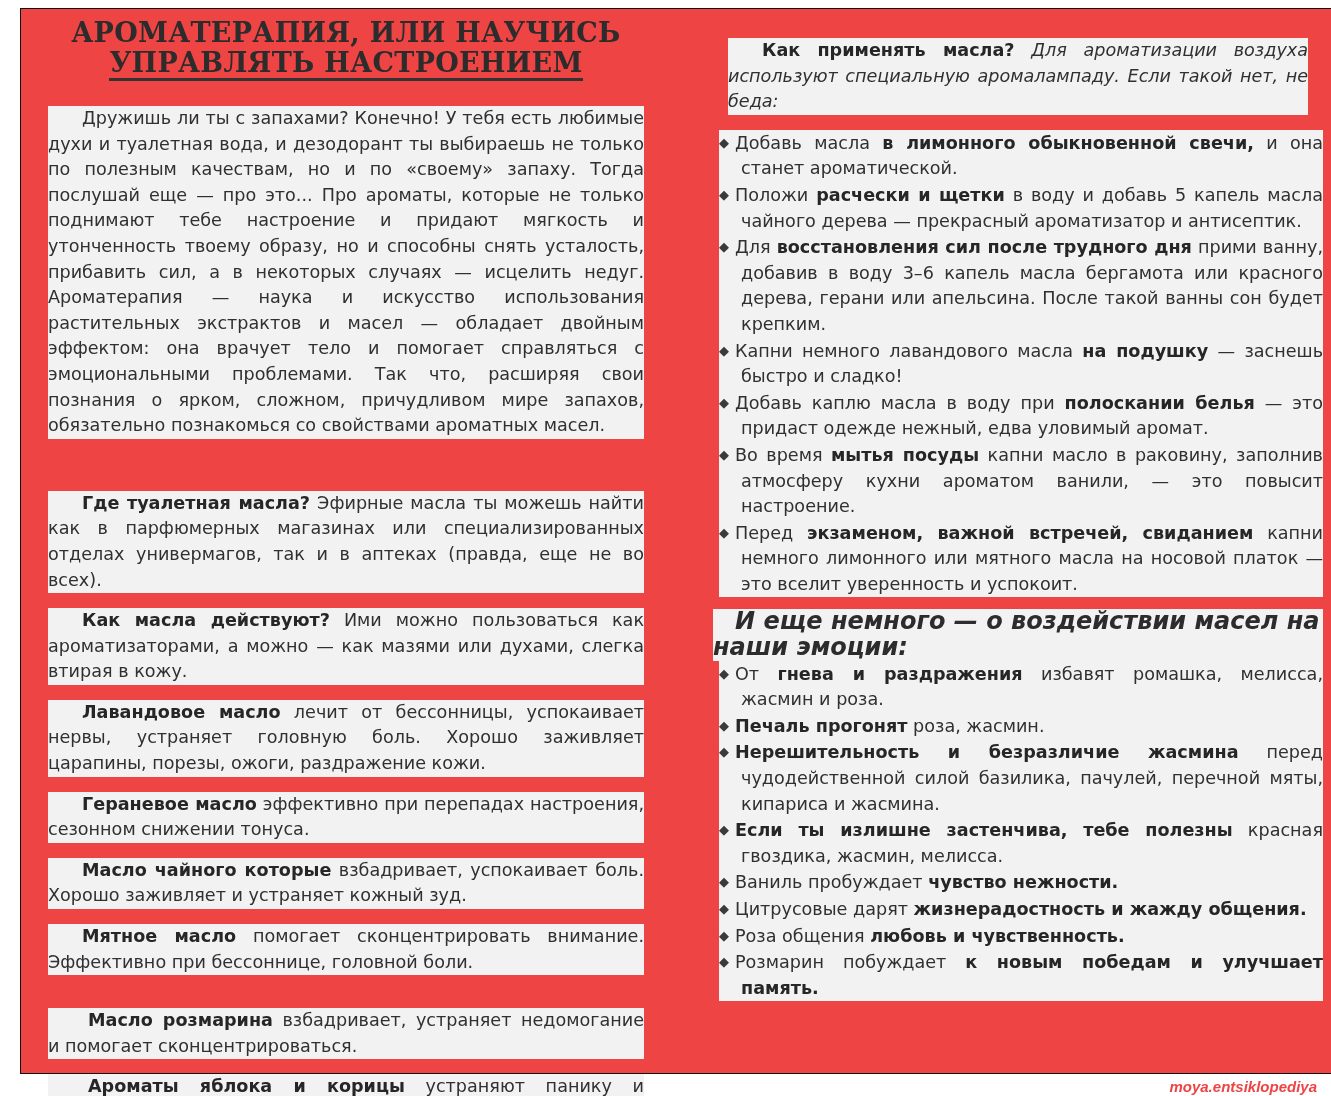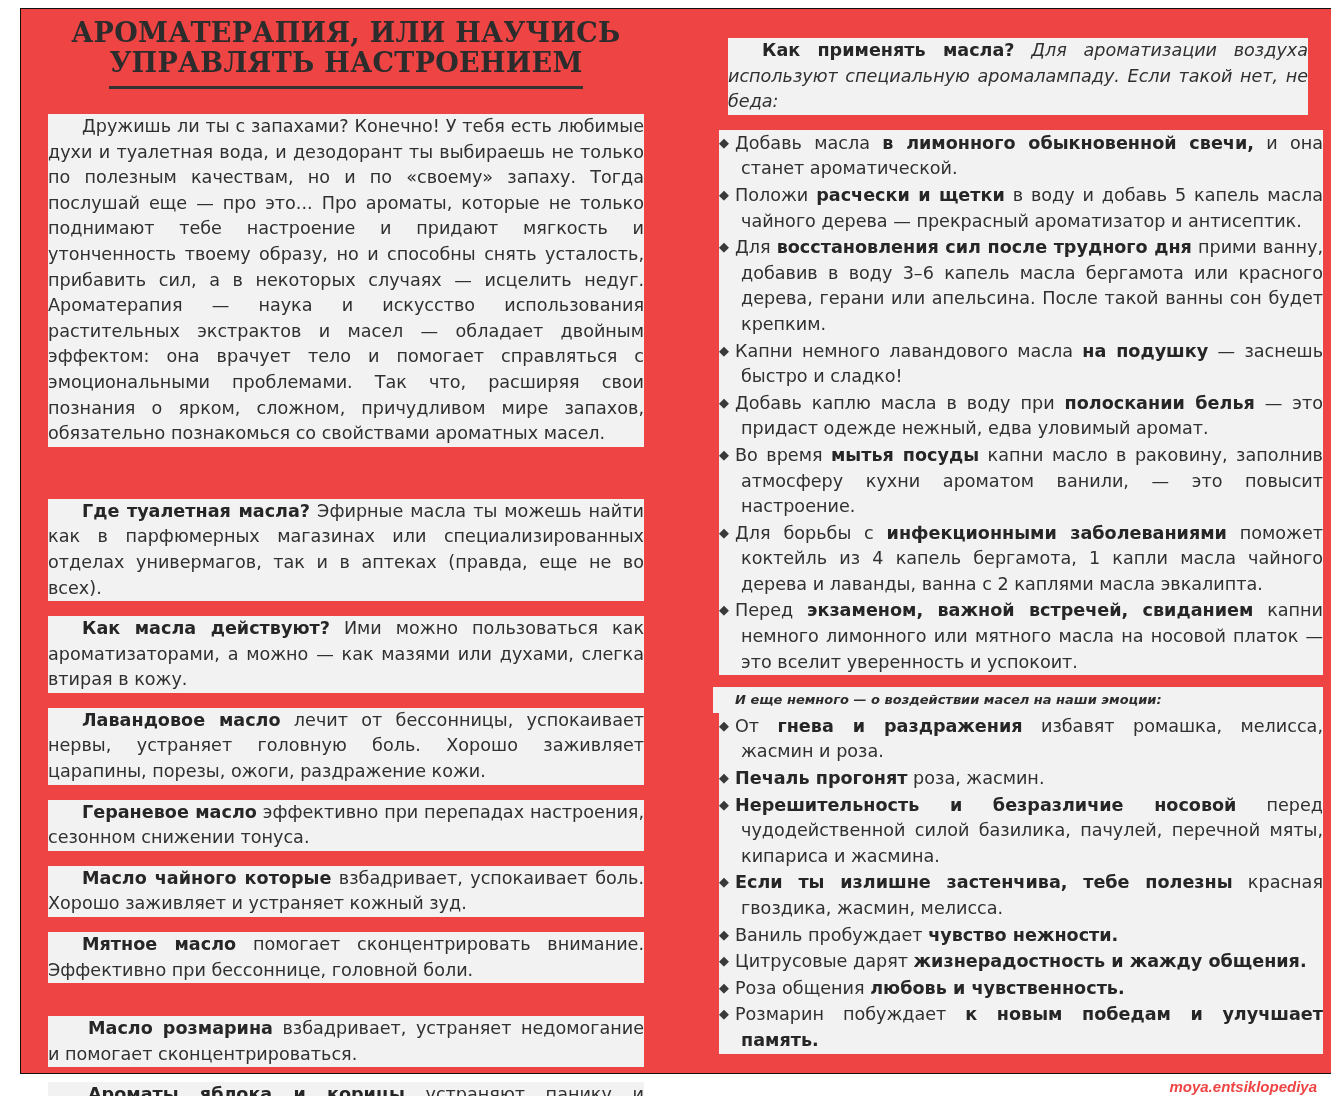--- a/index.html
+++ b/index.html
@@ -5,32 +5,32 @@
   html, body { margin: 0; padding: 0; background: #ffffff; }
   body { width: 1331px; height: 1096px; position: relative; overflow: hidden;
          font-family: "DejaVu Sans", sans-serif; color: #2a2a2a; }
   .frame { position: absolute; left: 20px; top: 8px; width: 1313px; height: 1066px;
            border: 1.5px solid #111; background: #ef4444; box-sizing: border-box; }
   .col { position: absolute; top: 0; }
   .col-left { left: 12px; width: 626px; }
   .col-right { left: 692px; width: 610px; }
   .title { text-align: center; font-family: "DejaVu Serif", serif; font-weight: bold;
            font-size: 27px; line-height: 30px; color: #2c2c2c; margin-top: 9px; letter-spacing: 0.3px; }
-  .title .l2 { display: inline-block; border-bottom: 3px solid #333; padding-bottom: 8px; }
+  .title .l2 { display: inline-block; border-bottom: 3px solid #333; padding-bottom: 0; }
   .para { font-size: 17.6px; line-height: 25.6px; margin: 15px; text-align: justify;
           text-indent: 34px; color: #303030; }
   .shade { background: #f2f2f2; }
   .gap { height: 10px; }
   .gap-s { height: 3px; }
   b, .bold { font-weight: bold; color: #262626; }
   .bullet { font-size: 17.6px; line-height: 25.6px; margin: 0 0 0 6px; padding-left: 22px;
             text-indent: -22px; text-align: justify; color: #303030; }
   .diamond { display: inline-block; width: 16px; text-indent: 0; color: #3a3a3a; font-size: 13px; vertical-align: 2px; }
   .italic-intro { font-style: italic; }
-  .section-italic { font-style: italic; font-weight: bold; font-size: 13px; line-height: 25.6px;
+  .section-italic { font-style: italic; font-weight: bold; font-size: 24px; line-height: 25.6px;
                     text-indent: 22px; margin: 0; color: #2c2c2c; }
   .watermark { position: absolute; right: 14px; top: 1078px; font-family: "Liberation Sans", sans-serif;
                font-style: italic; font-weight: bold; font-size: 15px; color: #ef4444; }
 </style>
 </head>
 <body>
 
 <div class="frame">
 
   <div class="col col-left">
@@ -57,31 +57,30 @@
   <div class="col col-right" style="top:14px">
     <p class="para shade"><b>Как применять масла?</b><span class="italic-intro"> Для ароматизации воздуха используют специальную аромалампаду. Если такой нет, не беда:</span></p>
 
     <div>
       <p class="bullet shade"><span class="diamond">◆</span><span>Добавь масла </span><b>в лимонного обыкновенной свечи,</b><span> и она станет ароматической.</span></p>
       <p class="bullet shade"><span class="diamond">◆</span><span>Положи </span><b>расчески и щетки</b><span> в воду и добавь 5 капель масла чайного дерева — прекрасный ароматизатор и антисептик.</span></p>
       <p class="bullet shade"><span class="diamond">◆</span><span>Для </span><b>восстановления сил после трудного дня</b><span> прими ванну, добавив в воду 3–6 капель масла бергамота или красного дерева, герани или апельсина. После такой ванны сон будет крепким.</span></p>
       <p class="bullet shade"><span class="diamond">◆</span><span>Капни немного лавандового масла </span><b>на подушку</b><span> — заснешь быстро и сладко!</span></p>
       <p class="bullet shade"><span class="diamond">◆</span><span>Добавь каплю масла в воду при </span><b>полоскании белья</b><span> — это придаст одежде нежный, едва уловимый аромат.</span></p>
       <p class="bullet shade"><span class="diamond">◆</span><span>Во время </span><b>мытья посуды</b><span> капни масло в раковину, заполнив атмосферу кухни ароматом ванили, — это повысит настроение.</span></p>
-      <p class="bullet shade"><span class="diamond">◆</span><span>Для борьбы с </span><b>инфекционными заболеваниями</b><span> поможет коктейль из 4 капель бергамота, 1 капли масла чайного дерева и лаванды, ванна с 2 каплями масла эвкалипта.</span></p>
       <p class="bullet shade"><span class="diamond">◆</span><span>Перед </span><b>экзаменом, важной встречей, свиданием</b><span> капни немного лимонного или мятного масла на носовой платок — это вселит уверенность и успокоит.</span></p>
     </div>
 
     <div class="gap" style="height:12px"></div>
     <p class="section-italic shade">И еще немного — о воздействии масел на наши эмоции:</p>
 
     <div>
       <p class="bullet shade"><span class="diamond">◆</span><span>От </span><b>гнева и раздражения</b><span> избавят ромашка, мелисса, жасмин и роза.</span></p>
       <p class="bullet shade"><span class="diamond">◆</span><span></span><b>Печаль прогонят</b><span> роза, жасмин.</span></p>
-      <p class="bullet shade"><span class="diamond">◆</span><span></span><b>Нерешительность и безразличие носовой</b><span> перед чудодейственной силой базилика, пачулей, перечной мяты, кипариса и жасмина.</span></p>
+      <p class="bullet shade"><span class="diamond">◆</span><span></span><b>Нерешительность и безразличие жасмина</b><span> перед чудодейственной силой базилика, пачулей, перечной мяты, кипариса и жасмина.</span></p>
       <p class="bullet shade"><span class="diamond">◆</span><span></span><b>Если ты излишне застенчива, тебе полезны</b><span> красная гвоздика, жасмин, мелисса.</span></p>
       <p class="bullet shade"><span class="diamond">◆</span><span>Ваниль пробуждает </span><b>чувство нежности.</b><span></span></p>
       <p class="bullet shade"><span class="diamond">◆</span><span>Цитрусовые дарят </span><b>жизнерадостность и жажду общения.</b><span></span></p>
       <p class="bullet shade"><span class="diamond">◆</span><span>Роза общения </span><b>любовь и чувственность.</b><span></span></p>
       <p class="bullet shade"><span class="diamond">◆</span><span>Розмарин побуждает </span><b>к новым победам и улучшает память.</b><span></span></p>
     </div>
   </div>
 </div>
 
 <div class="watermark">moya.entsiklopediya</div>

